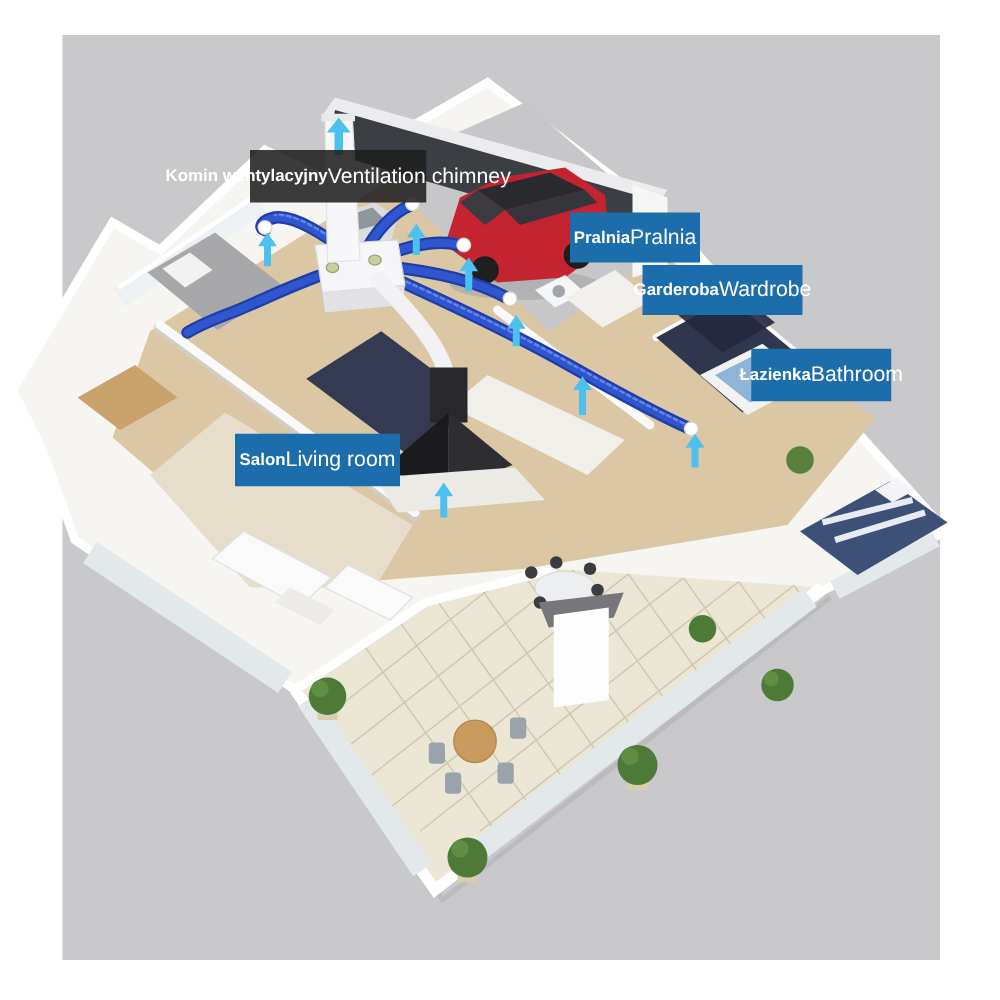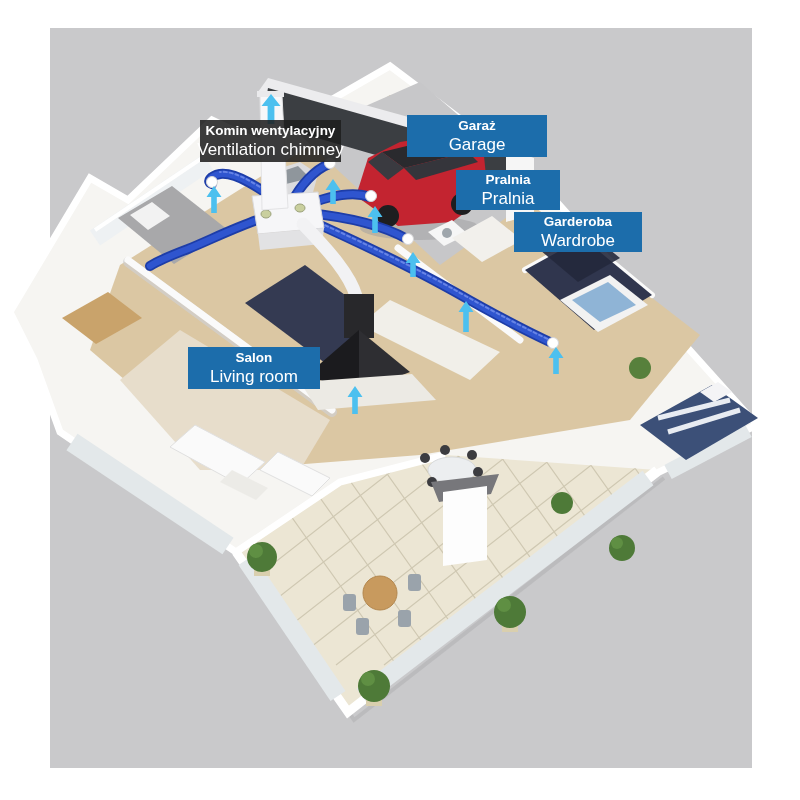--- a/index.html
+++ b/index.html
@@ -1,19 +1,19 @@
 <!DOCTYPE html>
 <html><head>
 <meta charset="utf-8">
 <style>
   html,body{margin:0;padding:0;background:#ffffff;}
   #stage{position:relative;width:800px;height:800px;background:#ffffff;overflow:hidden;
          font-family:"Liberation Sans", sans-serif;}
   #scene{position:absolute;left:0;top:0;}
-  .label{position:absolute;box-sizing:border-box;display:flex;flex-direction:column;
+  .label{position:absolute;box-sizing:border-box;display:flex;flex-direction:row;
          align-items:center;justify-content:center;color:#fff;text-align:right;
          line-height:1.28;padding:13px 4px;white-space:nowrap;}
   .label.blue{background:#1c6dab;}
   .label.dark{background:rgba(30,30,30,0.87);}
   .label .l1{font-weight:bold;font-size:13.5px;display:block;}
   .label .l2{font-weight:normal;font-size:17px;display:block;}
 </style>
 </head>
 <body>
 
@@ -216,35 +216,35 @@
       <polygon points="355,386 347.5,397 352.2,397 352.2,414 357.8,414 357.8,397 362.5,397"></polygon>
     </g>
   </g>
 </svg>
 
 <div class="label dark" style="left:200px;top:120px;width:141px;height:42px">
   <span class="l1">Komin wentylacyjny</span>
   <span class="l2">Ventilation chimney</span>
 </div>
 
-<div class="label blue" style="left:407px;top:115px;width:140px;height:42px">
-  <span class="l1">Garaż</span>
-  <span class="l2">Garage</span>
-</div>
 
 <div class="label blue" style="left:456px;top:170px;width:104px;height:40px">
   <span class="l1">Pralnia</span>
   <span class="l2">Pralnia</span>
 </div>
 
 <div class="label blue" style="left:514px;top:212px;width:128px;height:40px">
   <span class="l1">Garderoba</span>
   <span class="l2">Wardrobe</span>
 </div>
 
+<div class="label blue" style="left:601px;top:279px;width:112px;height:42px">
+  <span class="l1">Łazienka</span>
+  <span class="l2">Bathroom</span>
+</div>
 
 <div class="label blue" style="left:188px;top:347px;width:132px;height:42px">
   <span class="l1">Salon</span>
   <span class="l2">Living room</span>
 </div>
 
 
 </div>
 
 </body></html>

